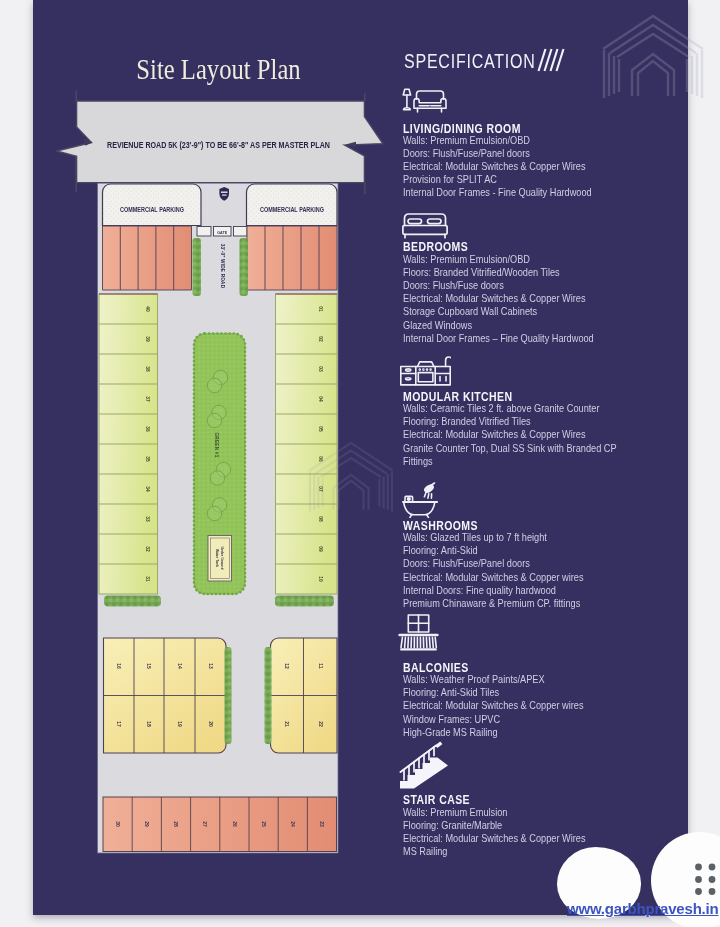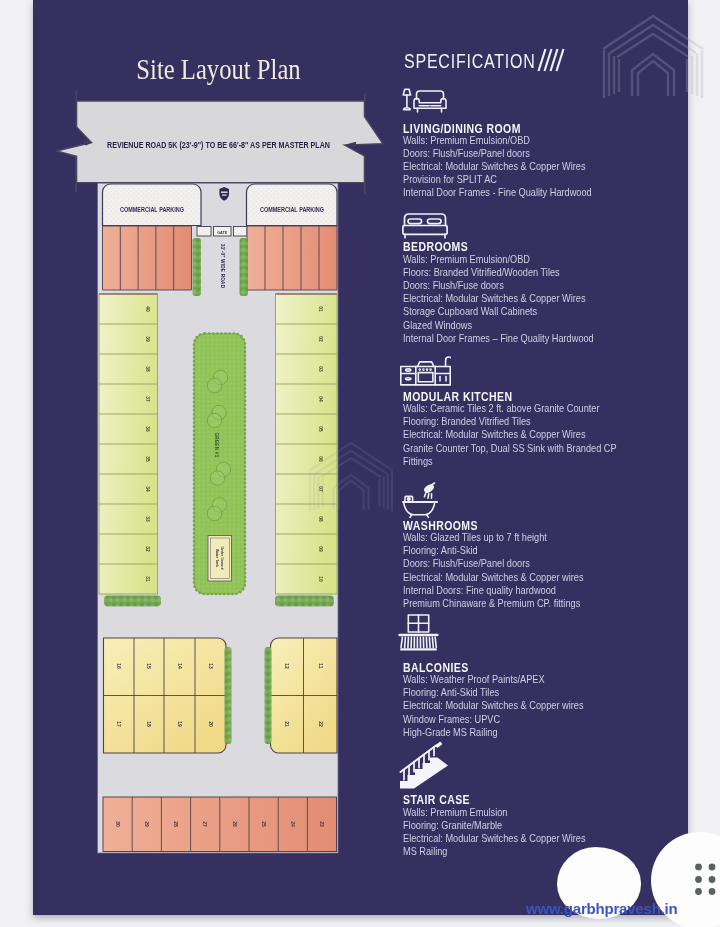--- a/index.html
+++ b/index.html
@@ -3,21 +3,21 @@
 <meta charset="utf-8">
 <style>
   html,body{margin:0;padding:0;}
   body{width:720px;height:927px;background:#f1f1f4;font-family:"Liberation Sans",sans-serif;overflow:hidden;position:relative;}
   .abs{position:absolute;}
   .panel{position:absolute;left:33px;top:0;width:654.5px;height:915px;background:#363061;box-shadow:0 3px 7px rgba(90,90,110,.45);}
   .title{position:absolute;left:106px;top:53px;width:225px;text-align:center;font-family:"Liberation Serif",serif;font-size:29px;color:#f0ecd9;white-space:nowrap;transform:scaleX(.85);}
   .spech{position:absolute;left:403px;color:#f6f5fb;font-weight:bold;font-size:12.5px;letter-spacing:.5px;transform:scaleX(.84);transform-origin:0 0;white-space:nowrap;}
   .specb{position:absolute;left:403px;color:#d0cee3;font-size:11.5px;line-height:13.2px;transform:scaleX(.8);transform-origin:0 0;white-space:nowrap;}
   .spectitle{position:absolute;left:404px;top:49px;color:#f2f1f7;font-size:20.5px;letter-spacing:1px;transform:scaleX(.78);transform-origin:0 0;white-space:nowrap;}
-  .link{position:absolute;left:526px;top:900px;font-size:15px;font-weight:bold;color:#3c54c2;letter-spacing:-0.2px;z-index:30;}
+  .link{position:absolute;left:567px;top:900px;font-size:15px;font-weight:bold;color:#3c54c2;text-decoration:underline;letter-spacing:-0.2px;z-index:30;}
 </style>
 </head>
 <body>
 
 <div class="panel"></div>
 
 <div class="title">Site Layout Plan</div>
 
 <div class="spectitle">SPECIFICATION</div>
 

